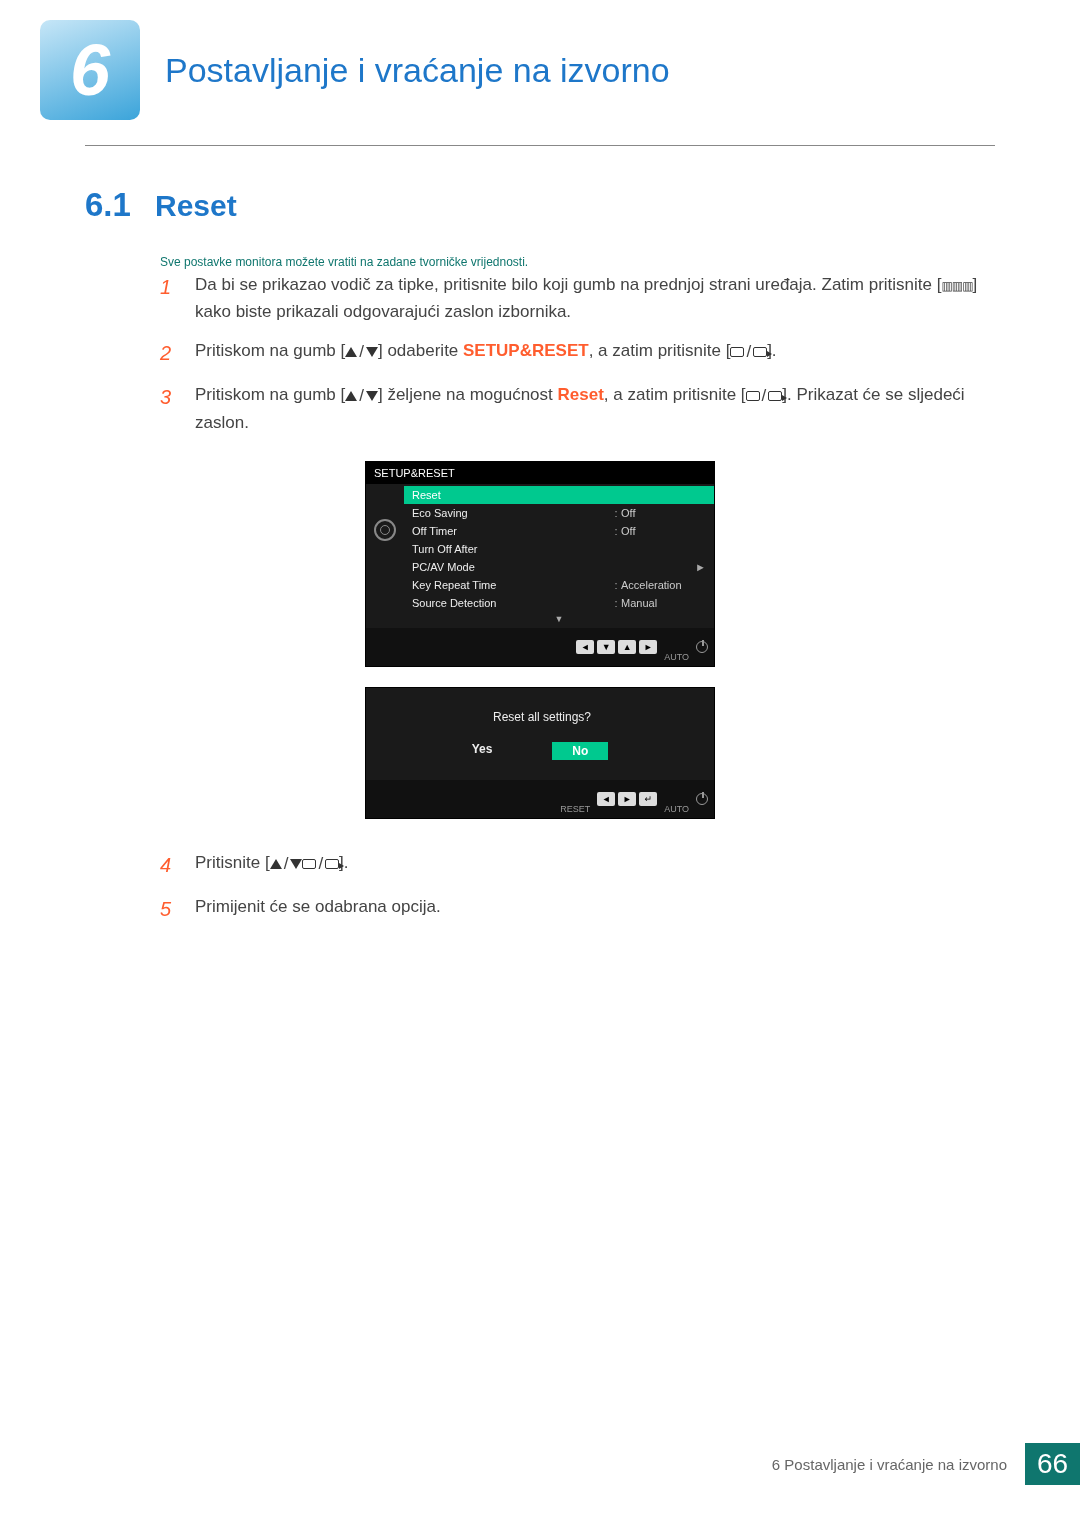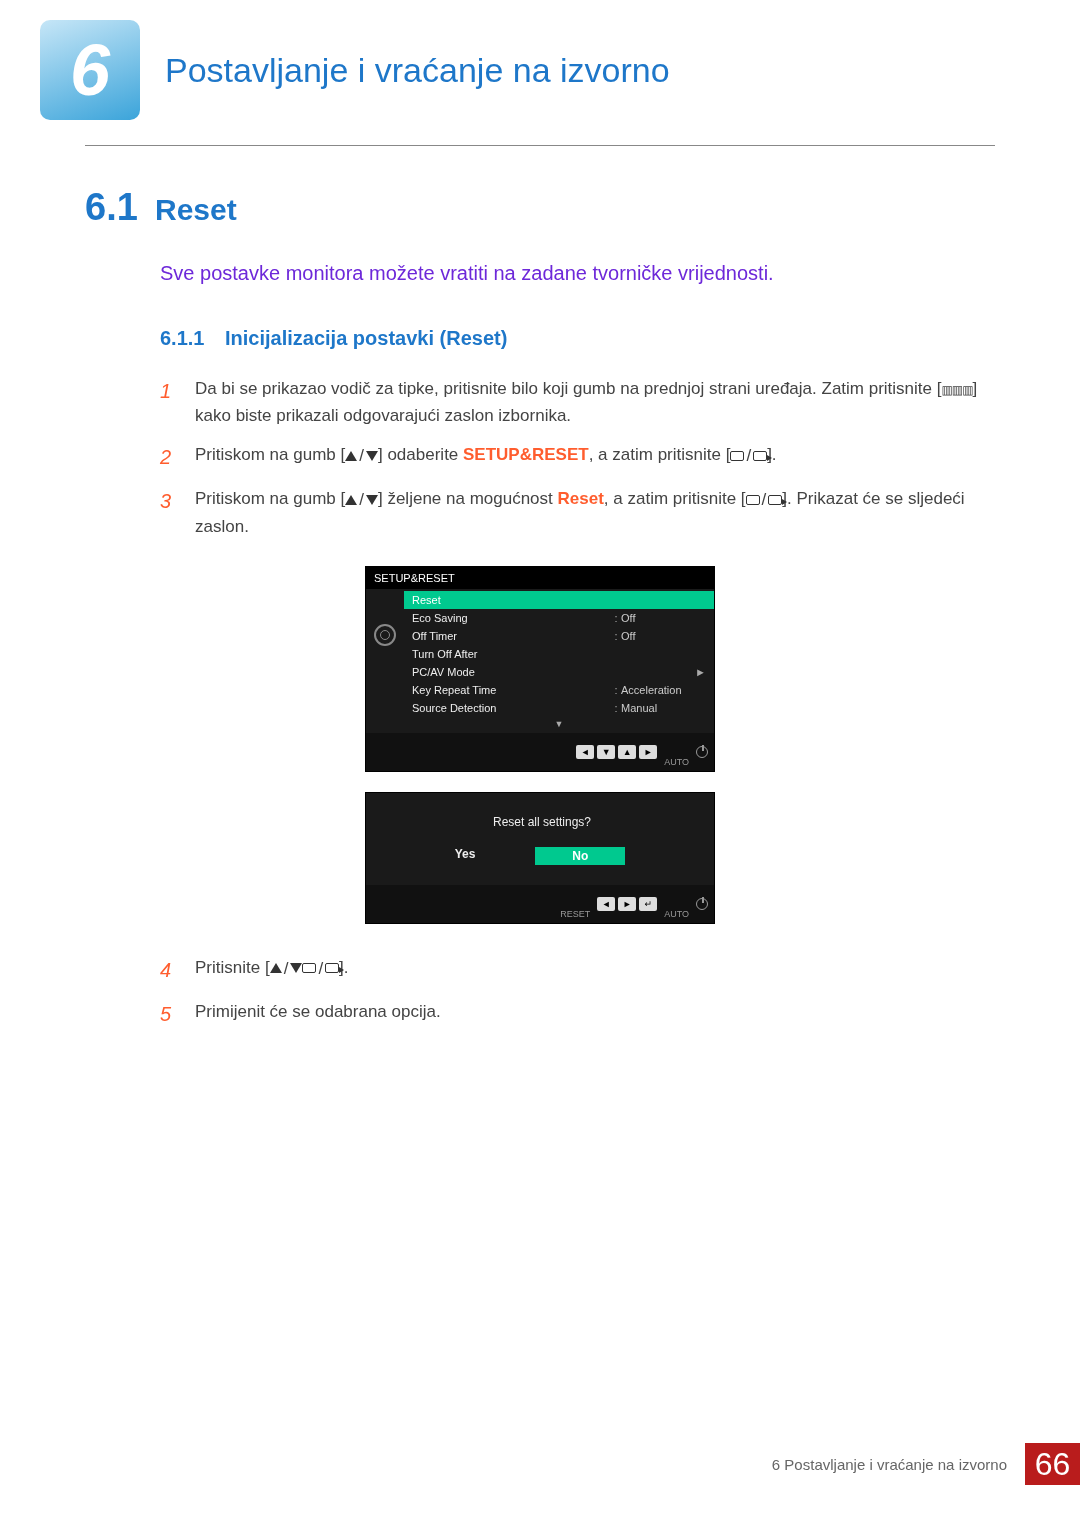--- a/index.html
+++ b/index.html
@@ -30,24 +30,24 @@
     margin-right: 25px;
     font-style: italic;
   }
   .chapter-title {
     color: #1e77c9;
     font-size: 34px;
     font-weight: normal;
   }
   .hr-top { margin: 25px 85px 0 85px; border: none; border-top: 1px solid #888; }
   .section { padding: 40px 85px 0 85px; }
-  .sec-num { color: #1e77c9; font-size: 38px; font-weight: bold; display: inline-block; width: 70px; }
+  .sec-num { color: #1e77c9; font-size: 33px; font-weight: bold; display: inline-block; width: 70px; }
   .sec-title { color: #1e77c9; font-size: 30px; font-weight: bold; }
   .sec-row { display: flex; align-items: baseline; margin-bottom: 30px; }
-  .para { margin-left: 75px; font-size: 20px; color: #6d28d9; margin-bottom: 40px; line-height: 1.4; }
+  .para { margin-left: 75px; font-size: 12px; color: #0f766e; line-height: 1.4; }
   .subsec-row { margin-left: 75px; display: flex; align-items: baseline; margin-bottom: 25px; }
   .subsec-num { color: #1e77c9; font-size: 20px; font-weight: bold; width: 65px; }
   .subsec-title { color: #1e77c9; font-size: 20px; font-weight: bold; }
   .step-list { margin-left: 75px; }
   .step { display: flex; margin-bottom: 12px; line-height: 1.6; }
   .step-num { color: #ff5d2e; font-size: 20px; font-style: italic; width: 35px; flex-shrink: 0; }
   .step-text { font-size: 17px; color: #444; }
   .hl-orange { color: #ff5d2e; font-weight: bold; }
   .inline-icon { display: inline-flex; align-items: center; vertical-align: middle; }
   .tri-up, .tri-down { display:inline-block; width:0; height:0; }
@@ -80,49 +80,45 @@
   .osd-right-chev { width:15px; text-align:right; color:#aaa;}
   .osd-nav { background:#111; display:flex; justify-content:flex-end; padding:4px 6px; gap:3px; align-items:center;}
   .navbtn { width:18px; height:14px; background:#ddd; color:#000; font-size:9px; display:flex; align-items:center; justify-content:center; border-radius:2px;}
   .navlbl { font-size:9px; color:#999; padding:0 4px;margin-top:20px;}
   .pwr { width:12px;height:12px;border:1.5px solid #999;border-radius:50%;position:relative;}
   .pwr::after{content:"";position:absolute;left:5px;top:-2px;width:1.5px;height:6px;background:#999;}
 
   .osd-confirm .q { text-align:center; padding:22px 0 18px 4px; font-size:12px; }
   .osd-confirm .btns { display:flex; justify-content:center; gap:60px; padding-bottom:20px; }
   .conf-btn { font-size:12px;font-weight:bold; }
-  .conf-btn.sel { background:#00c98f; color:#fff; padding:2px 37px; }
+  .conf-btn.sel { background:#00c98f; color:#fff; padding:2px 20px; }
 
   .footer {
     position:absolute; bottom:42px; right:0; display:flex; align-items:center;gap:6px;
   }
   .footer-text { color:#666; font-size:15px; margin-right:12px; }
-  .footer-num { background:#b91c1c; color:#fff; font-size:32px; width:55px; height:42px; display:flex; align-items:center; justify-content:center;text-align:center; }
+  .footer-num { background:#0f766e; color:#fff; font-size:28px; width:55px; height:42px; display:flex; align-items:center; justify-content:center;text-align:center; }
 </style>
 </head>
 <body>
 
 <div class="page-header">
   <div class="chapter-num-box">6</div>
   <div class="chapter-title">Postavljanje i vraćanje na izvorno</div>
 </div>
 <hr class="hr-top">
 
 <div class="section">
   <div class="sec-row">
     <span class="sec-num">6.1</span>
     <span class="sec-title">Reset</span>
   </div>
 
   <p class="para">Sve postavke monitora možete vratiti na zadane tvorničke vrijednosti.</p>
 
-  <div class="subsec-row">
-    <span class="subsec-num">6.1.1</span>
-    <span class="subsec-title">Inicijalizacija postavki (Reset)</span>
-  </div>
 
   <div class="step-list">
     <div class="step">
       <span class="step-num">1</span>
       <span class="step-text">
         <span>Da bi se prikazao vodič za tipke, pritisnite bilo koji gumb na prednjoj strani uređaja. Zatim pritisnite</span>
         <span>[</span><span class="menu-icon">▥▥▥</span><span>] kako biste prikazali odgovarajući zaslon izbornika.</span>
       </span>
     </div>
 

